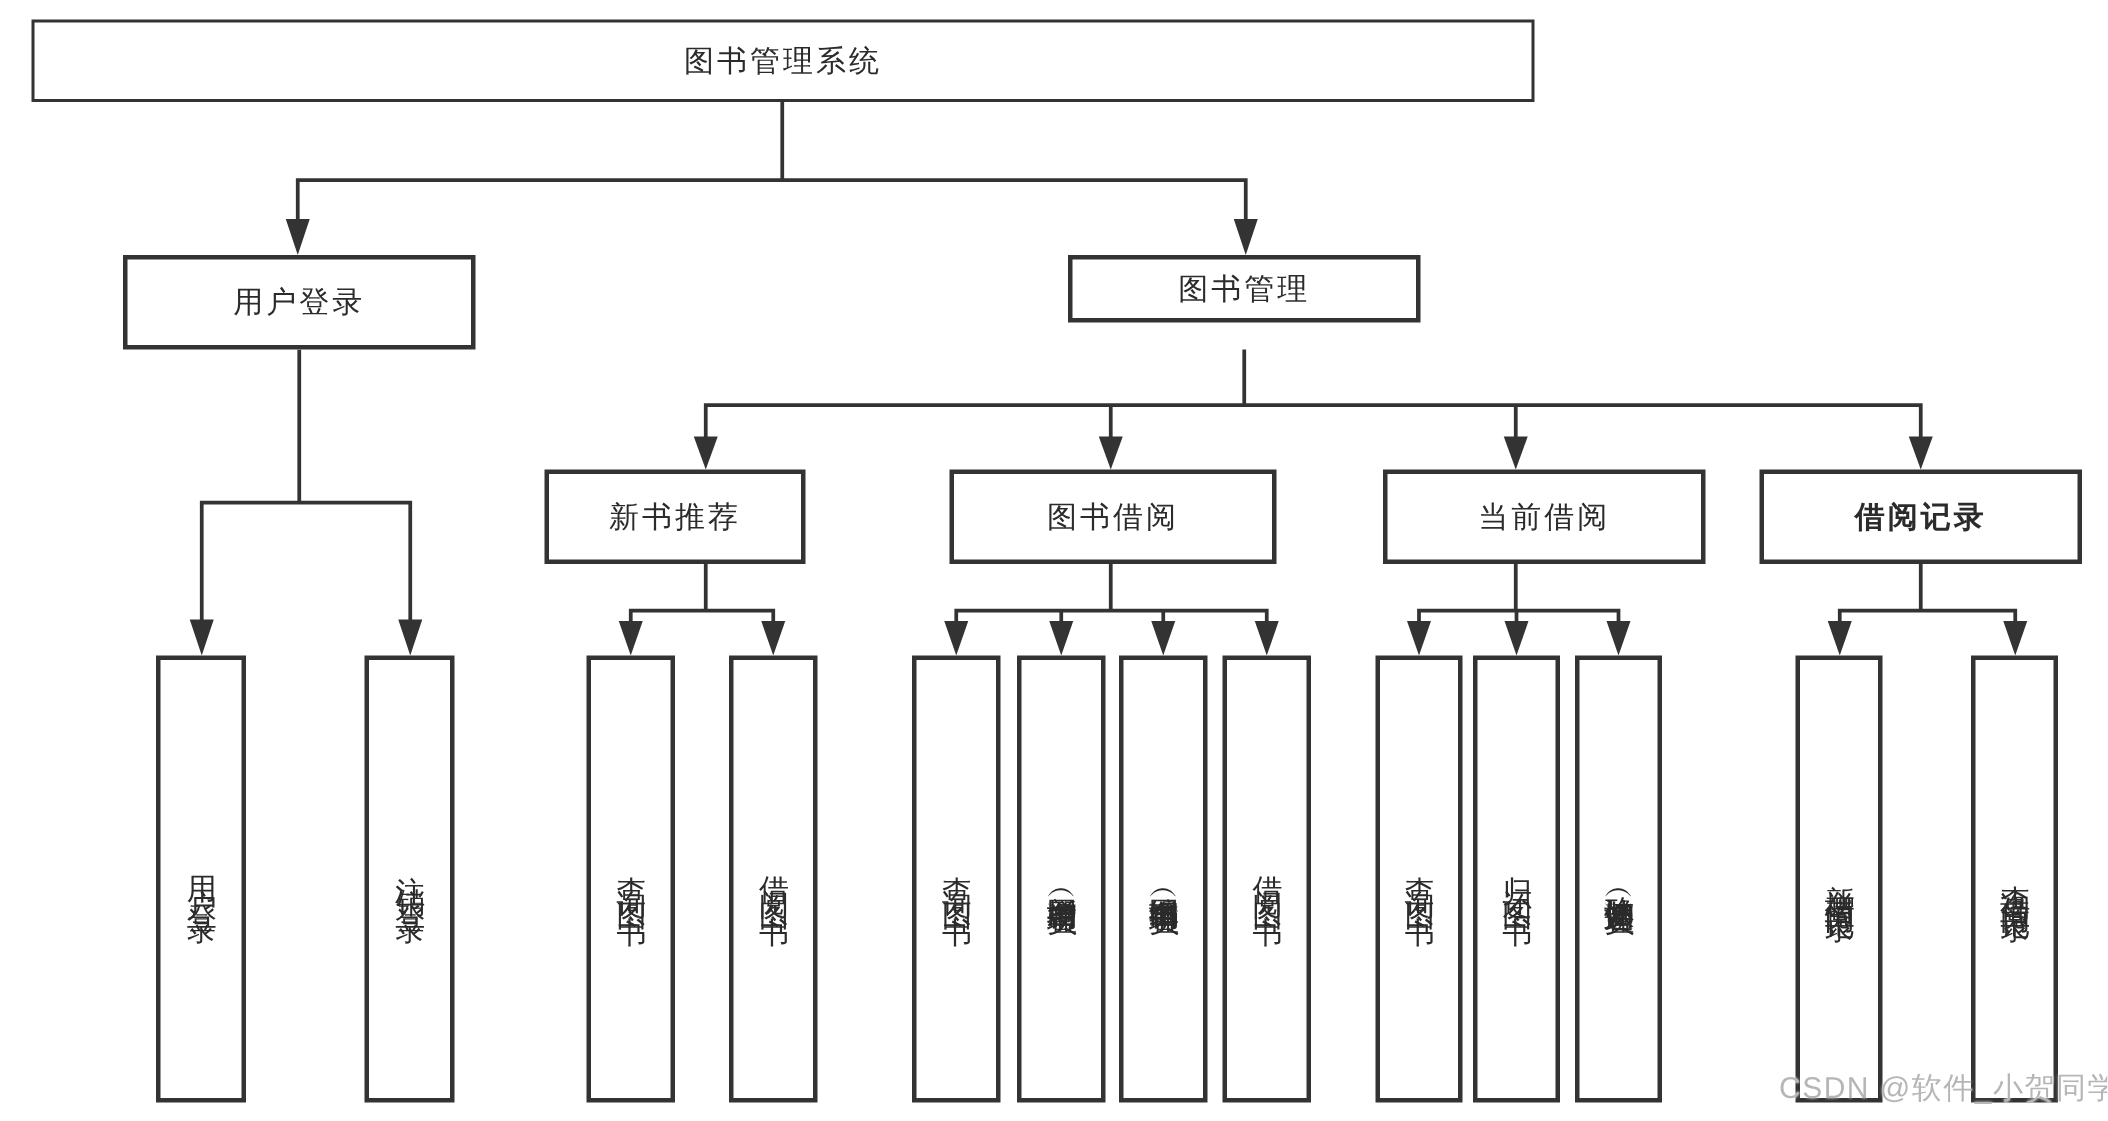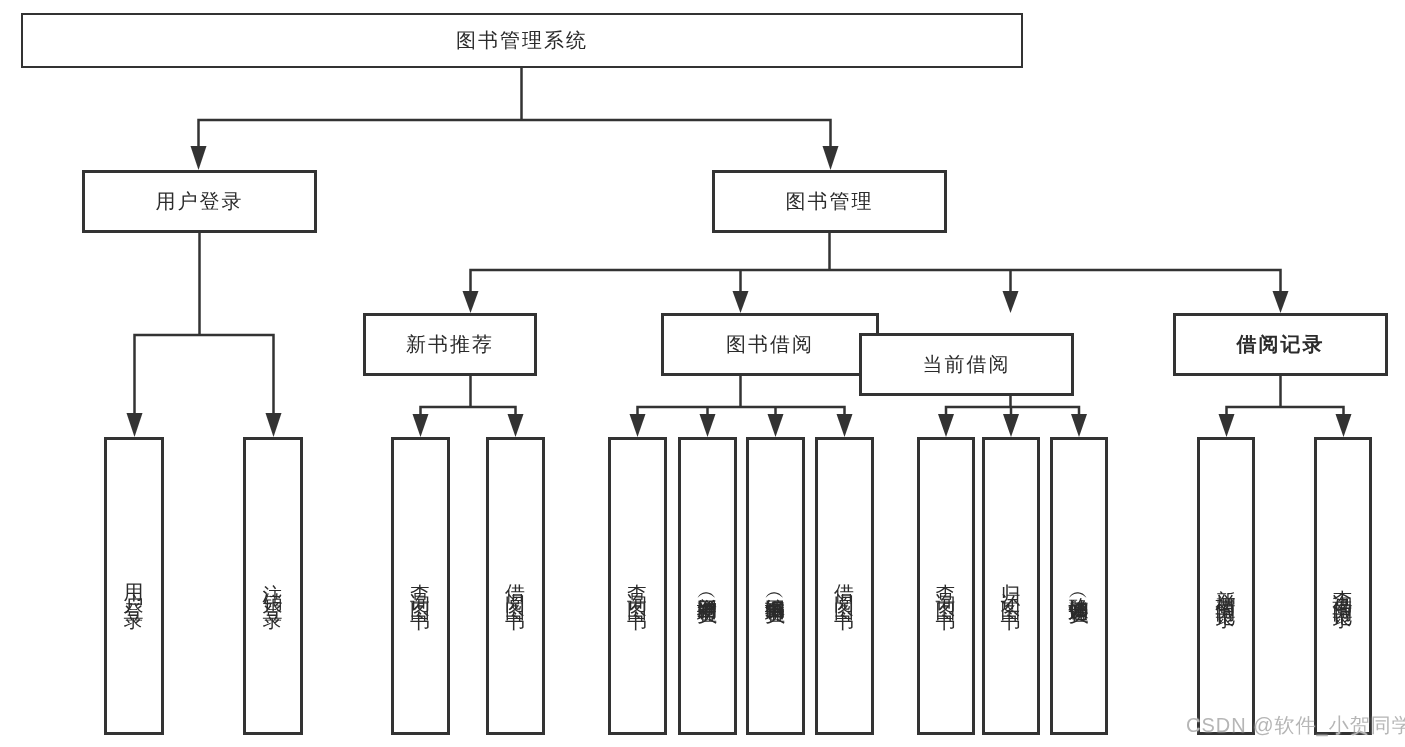--- a/index.html
+++ b/index.html
@@ -76,25 +76,25 @@
 
     <path d="M1280.5 376 V407"></path>
     <path d="M1226.5 415 V407 H1343.5 V415"></path>
     <polygon points="1218.5,414 1234.5,414 1226.5,437" fill="#333333" stroke="none"></polygon>
     <polygon points="1335.5,414 1351.5,414 1343.5,437" fill="#333333" stroke="none"></polygon>
   </svg>
 
   <div class="box root" style="left:21px; top:13px; width:1002px; height:55px;">图书管理系统</div>
 
   <div class="box" style="left:82px; top:170px; width:235px; height:63px;">用户登录</div>
-  <div class="box" style="left:712px; top:170px; width:235px; height:63px;">图书管理</div>
+  <div class="box" style="left:712px; top:170px; width:235px; height:45px;">图书管理</div>
 
   <div class="box" style="left:363px; top:313px; width:174px; height:63px;">新书推荐</div>
-  <div class="box" style="left:633px; top:313px; width:218px; height:63px;margin-left:28px;">图书借阅</div>
-  <div class="box" style="left:859px; top:313px; width:215px; height:63px;margin-top:20px;">当前借阅</div>
+  <div class="box" style="left:633px; top:313px; width:218px; height:63px;">图书借阅</div>
+  <div class="box" style="left:922px; top:313px; width:215px; height:63px;">当前借阅</div>
   <div class="box" style="left:1173px; top:313px; width:215px; height:63px;font-weight:bold;">借阅记录</div>
 
   <div class="box leaf" style="left:104px; width:60px;">用户登录</div>
   <div class="box leaf" style="left:243px; width:60px;">注销登录</div>
 
   <div class="box leaf" style="left:391px; width:59px;">查询图书</div>
   <div class="box leaf" style="left:486px; width:59px;">借阅图书</div>
 
   <div class="box leaf" style="left:608px; width:59px;">查询图书</div>
   <div class="box leaf len9" style="left:678px; width:59px;">新增图书（管理员）</div>

